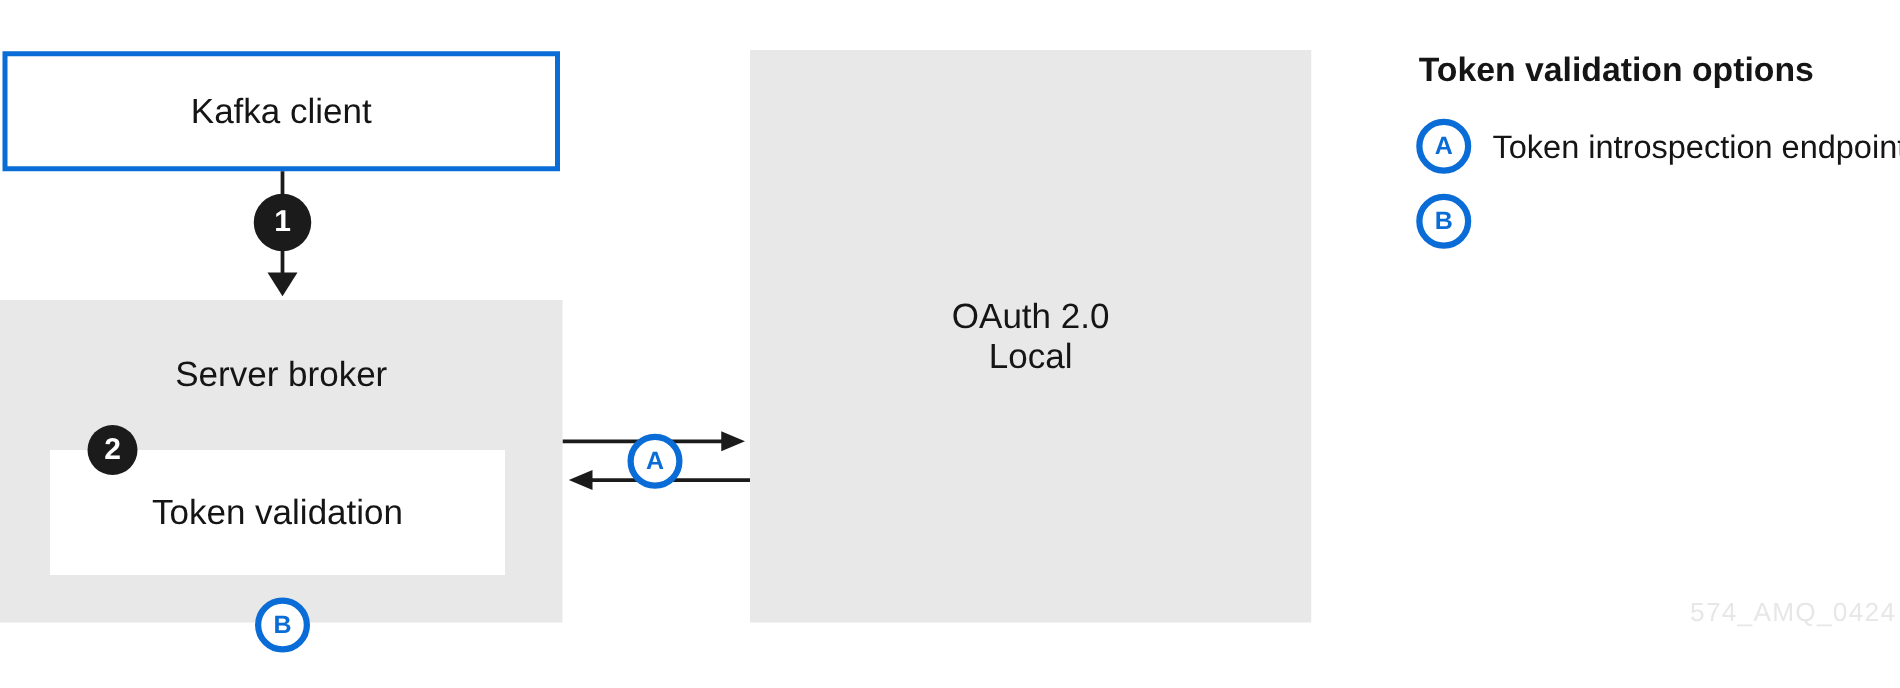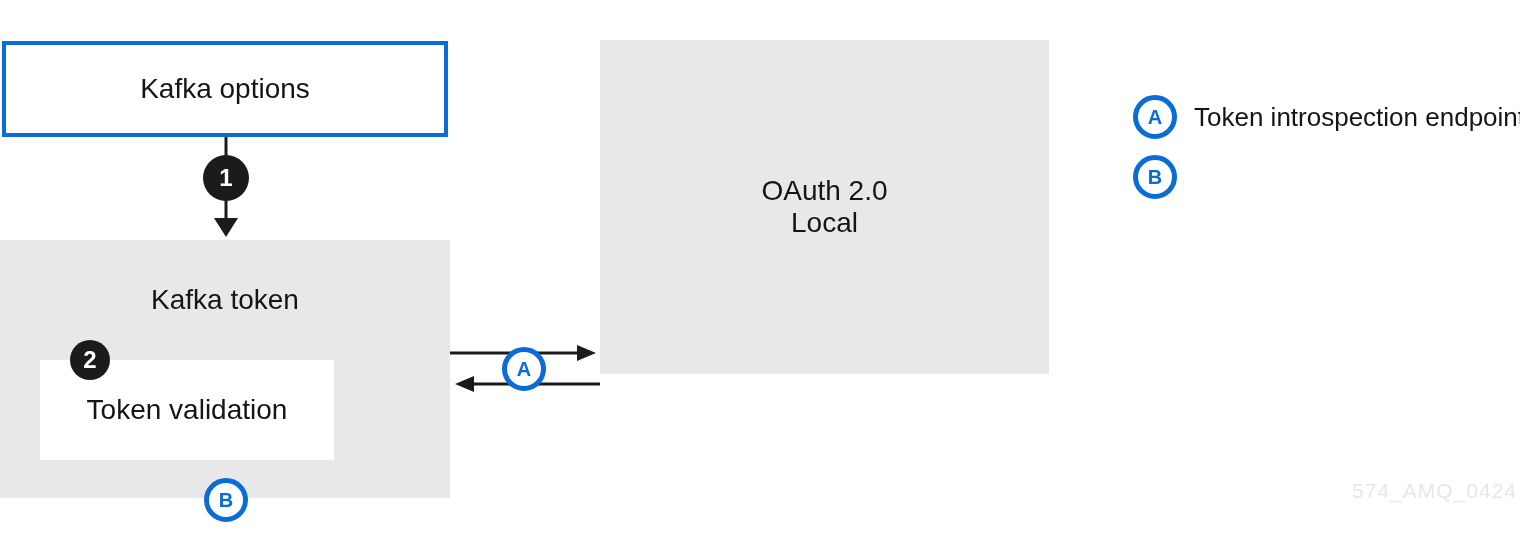--- a/index.html
+++ b/index.html
@@ -28,26 +28,26 @@
   }
   .broker-box{
     left:0;top:240px;width:450px;height:258px;
     background:var(--box-gray);
   }
   .broker-label{
     position:absolute;left:0;top:284px;width:450px;
     text-align:center;font-size:28px;line-height:32px;
   }
   .inner-box{
-    left:40px;top:360px;width:294px;height:100px;
+    left:40px;top:360px;width:364px;height:100px;
     background:#ffffff;
     font-size:28px;
   }
   .oauth-box{
-    left:600px;top:40px;width:449px;height:334px;
+    left:600px;top:40px;width:449px;height:458px;
     background:var(--box-gray);
     flex-direction:column;
     font-size:28px;line-height:32px;text-align:right;
   }
   svg.overlay{position:absolute;left:0;top:0;pointer-events:none;}
   .flow-line{stroke:var(--badge-black);stroke-width:3;fill:none;}
   .flow-head{fill:var(--badge-black);stroke:none;}
   .badge{
     position:absolute;border-radius:50%;
     background:var(--badge-black);color:#ffffff;
@@ -87,40 +87,40 @@
     letter-spacing:1px;
     text-align:center;
   }
 </style>
 </head>
 <body>
 
 <div class="canvas">
 
   <div class="box client-box">
-    <span>Kafka options</span>
+    <span>Kafka client</span>
   </div>
 
   <svg class="overlay" width="1520" height="550" viewBox="0 0 1520 550">
     <g>
       <line class="flow-line" x1="226" y1="137" x2="226" y2="219"></line>
       <polygon class="flow-head" points="226,237 214,218 238,218"></polygon>
     </g>
     <g>
       <line class="flow-line" x1="450" y1="353" x2="578" y2="353"></line>
       <polygon class="flow-head" points="596,353 577,345 577,361"></polygon>
     </g>
     <g>
       <line class="flow-line" x1="600" y1="384" x2="473" y2="384"></line>
       <polygon class="flow-head" points="455,384 474,376 474,392"></polygon>
     </g>
   </svg>
 
   <div class="box broker-box"></div>
-  <div class="broker-label">Kafka token</div>
+  <div class="broker-label">Server broker</div>
   <div class="box inner-box">
     <span>Token validation</span>
   </div>
 
   <div class="box oauth-box">
     <div>OAuth 2.0</div>
     <div>Local</div>
   </div>
 
   <div class="badge badge-1">
@@ -130,20 +130,21 @@
     <span>2</span>
   </div>
 
   <div class="marker marker-a">
     <span>A</span>
   </div>
   <div class="marker marker-b">
     <span>B</span>
   </div>
 
+  <div class="legend-title">Token validation options</div>
   <div class="legend-row legend-row-a">
     <div class="marker legend-marker">
       <span>A</span>
     </div>
     <span class="legend-label">Token introspection endpoint</span>
   </div>
   <div class="legend-row legend-row-b">
     <div class="marker legend-marker">
       <span>B</span>
     </div>

